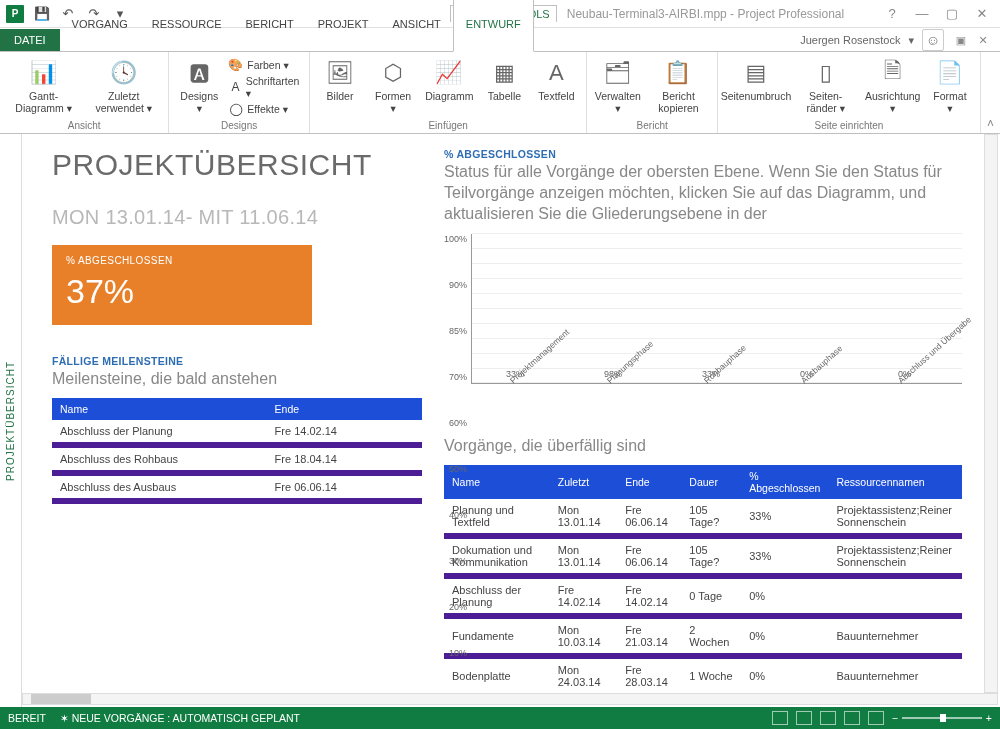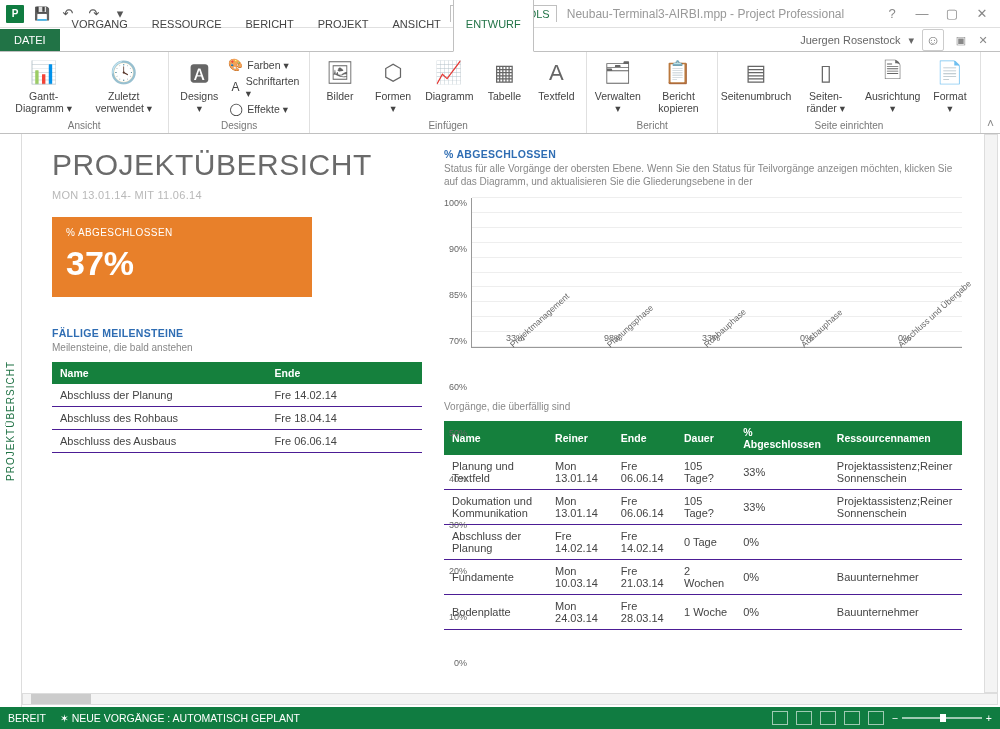--- a/index.html
+++ b/index.html
@@ -44,32 +44,32 @@
 .side-tab span { writing-mode: vertical-rl; transform: rotate(180deg); color: #217346; font-size: 10px; letter-spacing: 1px; }
 .canvas { flex: 1; overflow: hidden; padding: 14px 18px 6px 30px; display: flex; gap: 22px; position: relative; }
 .canvas::after { content:""; position:absolute; right:2px; top:0; bottom:14px; width:12px; background:linear-gradient(#f4f4f4,#f4f4f4); border:1px solid #ddd; }
 .canvas-scroll-h { position:absolute; left:22px; right:2px; bottom:2px; height:12px; background:#f4f4f4; border:1px solid #ddd; display:flex; }
 .canvas-scroll-h .thumb { width:60px; background:#ccc; margin-left:8px; }
 
 .col-left { width: 370px; }
 .col-right { flex: 1; padding-right: 20px; }
 
 .page-title { font-size: 30px; font-weight: 300; letter-spacing: 0.5px; color: #6a6a6a; }
-.date-range { font-size: 11px; color: #b8b8b8; margin-top: 7px; letter-spacing: 0.3px; }
+.date-range { font-size: 20px; color: #b8b8b8; margin-top: 24px; letter-spacing: 0.3px; }
 
 .kpi-box { background: #e8802a; color: #fff; margin-top: 16px; padding: 10px 14px 14px; width: 260px; }
 .kpi-label { font-size: 10px; letter-spacing: 0.4px; }
-.kpi-value { font-size: 34px; font-weight: 700; margin-top: 6px; }
+.kpi-value { font-size: 34px; font-weight: 400; margin-top: 6px; }
 
 .section-h { color: #2f6db3; font-size: 10.5px; font-weight: 600; letter-spacing: 0.3px; margin-top: 30px; }
-.section-sub { color: #888; font-size: 10px; margin-top: 2px; line-height: 1.3; }
+.section-sub { color: #888; font-size: 16px; margin-top: 2px; line-height: 1.3; }
 
 table { border-collapse: collapse; width: 100%; margin-top: 8px; font-size: 11px; }
-th { background: #15803d; color: #fff; text-align: left; padding: 5px 8px; font-weight: 700; font-size: 10.5px; }
-td { padding: 5px 8px; border-bottom: 1px solid #4c1d95; color: #444; }
+th { background: #1d4ed8; color: #fff; text-align: left; padding: 5px 8px; font-weight: 400; font-size: 10.5px; }
+td { padding: 5px 8px; border-bottom: 6px solid #4c1d95; color: #444; }
 
 
 .chart { position: relative; height: 200px; margin-top: 10px; display: flex; }
 .y-axis { display: flex; flex-direction: column; justify-content: space-between; align-items: flex-end; font-size: 9px; color: #666; padding-right: 4px; height: 150px; gap: 36px; }
 .plot { position: relative; flex: 1; height: 150px; border-left: 1px solid #999; border-bottom: 1px solid #999; }
 .grid-line { position: absolute; left: 0; right: 0; border-top: 1px solid #eee; }
 .bars { position: absolute; left: 0; right: 0; bottom: 0; top: 0; display: flex; justify-content: space-around; align-items: flex-end; }
 .bar-slot { display: flex; flex-direction: column; align-items: center; width: 52px; }
 .bar { width: 30px; background: #4f92d1; }
 .bar-lbl { position: absolute; font-size: 9px; color: #666; transform: translateY(-14px); }
@@ -346,21 +346,21 @@
             <div class="x-lbl">Abschluss und Übergabe</div>
           </div>
       </div>
 
       <div class="section-sub">Vorgänge, die überfällig sind</div>
 
       <table>
         <thead>
             <tr id="late-head">
               <th style="width: 22%;">Name</th>
-              <th style="width: 14%;">Reiner</th>
+              <th style="width: 14%;">Zuletzt</th>
               <th style="width: 13%;">Ende</th>
               <th style="width: 12%;">Dauer</th>
               <th style="width: 13%;">% Abgeschlossen</th>
               <th style="width: 26%;">Ressourcennamen</th>
             </tr>
           </thead>
         <tbody id="late-body">
             <tr>
               <td>Planung und Textfeld</td>
               <td>Mon 13.01.14</td>

